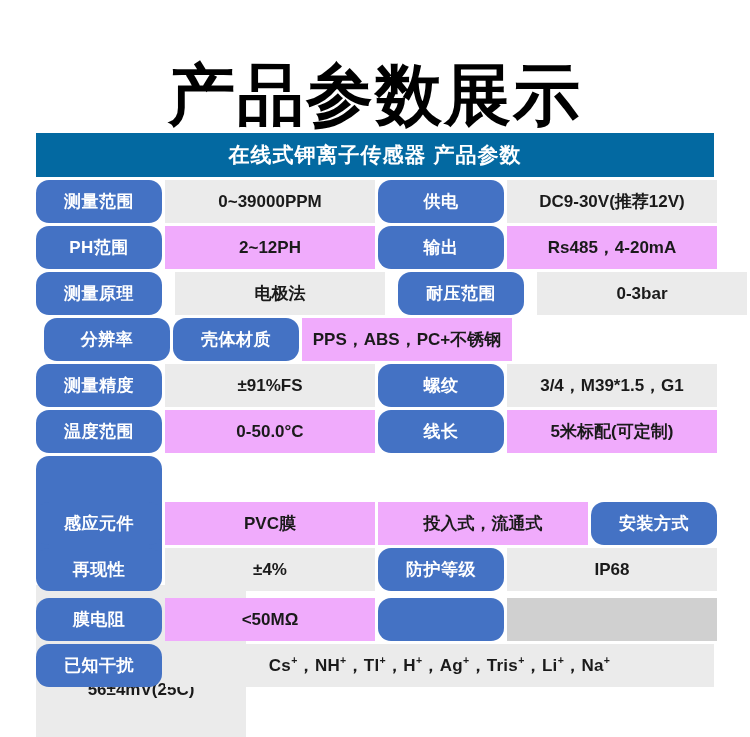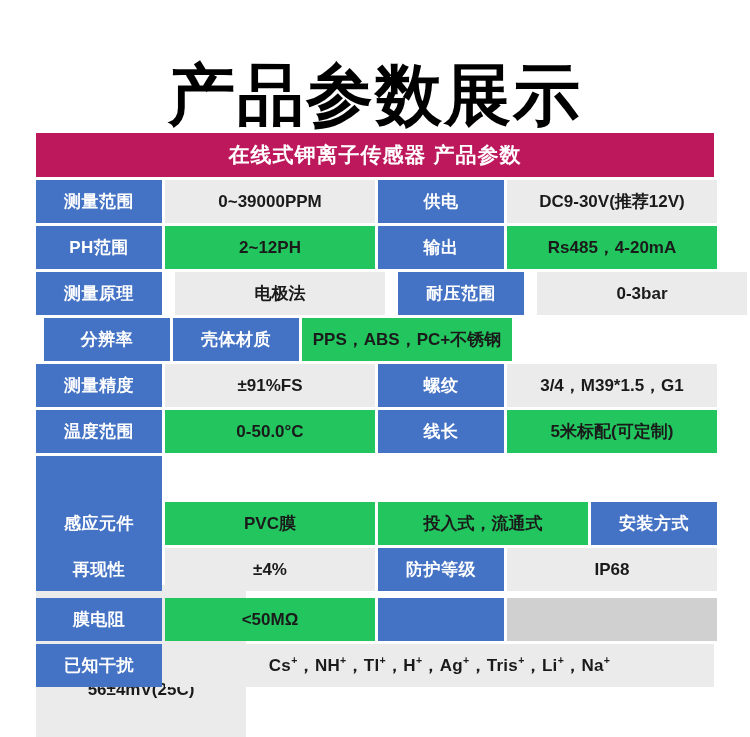--- a/index.html
+++ b/index.html
@@ -44,21 +44,21 @@
     left: 36px;
     top: 133px;
     width: 678px;
     display: flex;
     flex-direction: column;
     gap: 3px;
   }
 
   
   .table-header {
-    background: #be185d;
+    background: #0369a1;
     color: #ffffff;
     height: 44px;
     line-height: 44px;
     text-align: center;
     font-size: 21px;
     font-weight: 600;
     letter-spacing: 1px;
     white-space: nowrap;
   }
 
@@ -80,31 +80,32 @@
     overflow: hidden;
   }
 
   .cell-label {
     background: #4472C4;
     color: #ffffff;
     font-weight: 600;
     letter-spacing: 0.5px;
     width: 126px;
     flex: 0 0 126px;
+    border-radius: 13px;
   }
 
   .cell-value {
     color: #1a1a1a;
     font-weight: 700;
     width: 210px;
     flex: 0 0 210px;
   }
 
   .shade-light .cell-value { background: #ebebeb; }
-  .shade-dark  .cell-value { background: #22c55e; }
+  .shade-dark  .cell-value { background: #f0abfc; }
 
   .cell-value.empty-cell { background: #d0d0d0; }
   .cell-label.empty-cell { background: #4472C4; }
 
   
   .row-full .cell-value-wide {
     flex: 1 1 auto;
     width: auto;
     background: #ebebeb;
     font-size: 17px;

